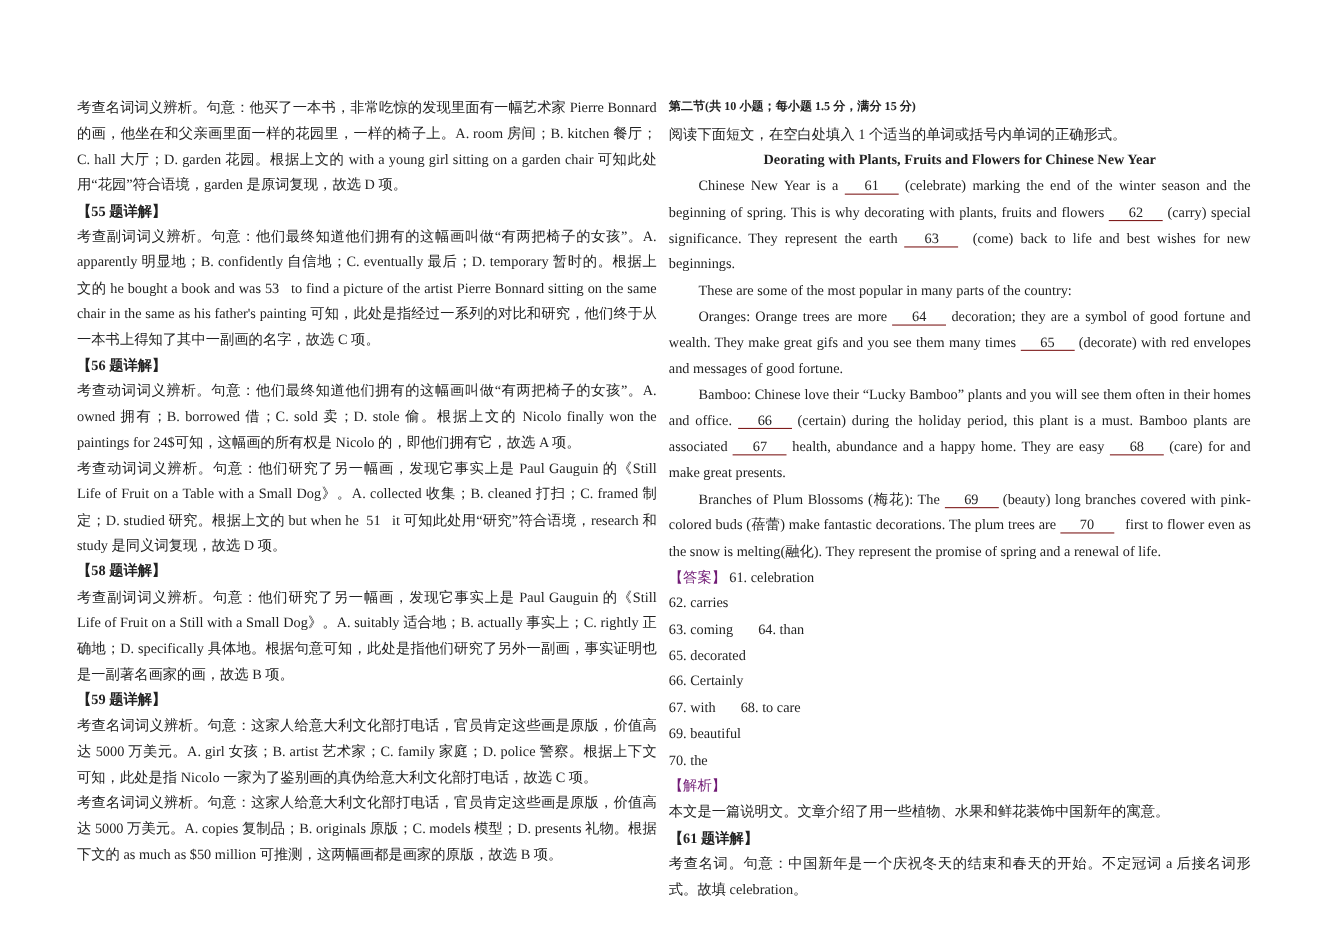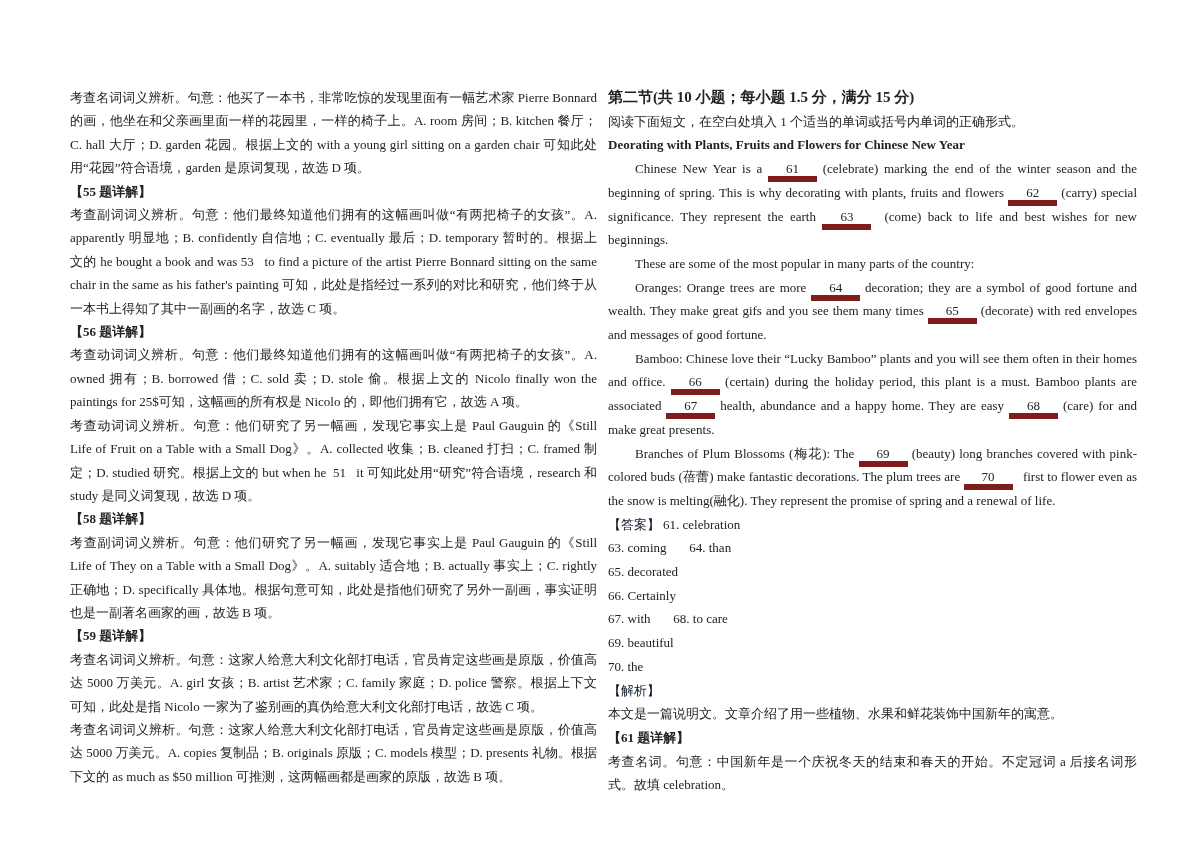--- a/index.html
+++ b/index.html
@@ -15,59 +15,60 @@
   .col { position: absolute; top: 86px; }
   .col-left  { left: 70px;  width: 527px; }
   .col-right { left: 608px; width: 529px; }
 
   .para { margin: 0; font-size: 13px; }
   .col-left  .para { line-height: 23.4px; }
   .col-right .para { line-height: 23.7px; }
 
   .para.body { text-align: justify; }
   .para.heading { font-weight: bold; text-align: left; }
-  .para.section-heading { font-weight: bold; font-size: 15px; text-align: left; }
-  .para.title-center { font-weight: bold; text-align: left; }
+  .para.section-heading { font-weight: bold; font-size: 11px; text-align: left; }
+  .para.title-center { font-weight: bold; text-align: center; }
   .para.answer, .para.marker { text-align: left; }
   .para.indent { text-indent: 27px; }
 
-  .blue-marker { color: #0f172a; margin-right: 3px; }
+  .blue-marker { color: #701a75; margin-right: 3px; }
   .blank {
-    border-bottom: 6px solid #7f1d1d;
+    border-bottom: 1px solid #7f1d1d;
     padding: 0 18px;
     white-space: nowrap;
   }
 </style>
 </head>
 <body>
 
 <div class="page">
   <div class="col col-left">
       <div class="para body">考查名词词义辨析。句意：他买了一本书，非常吃惊的发现里面有一幅艺术家 Pierre Bonnard 的画，他坐在和父亲画里面一样的花园里，一样的椅子上。A. room 房间；B. kitchen 餐厅；C. hall 大厅；D. garden 花园。根据上文的 with a young girl sitting on a garden chair 可知此处用“花园”符合语境，garden 是原词复现，故选 D 项。</div>
       <div class="para heading">【55 题详解】</div>
       <div class="para body">考查副词词义辨析。句意：他们最终知道他们拥有的这幅画叫做“有两把椅子的女孩”。A. apparently 明显地；B. confidently 自信地；C. eventually 最后；D. temporary 暂时的。根据上文的 he bought a book and was 53&nbsp;&nbsp;&nbsp;to find a picture of the artist Pierre Bonnard sitting on the same chair in the same as his father's painting 可知，此处是指经过一系列的对比和研究，他们终于从一本书上得知了其中一副画的名字，故选 C 项。</div>
       <div class="para heading">【56 题详解】</div>
-      <div class="para body">考查动词词义辨析。句意：他们最终知道他们拥有的这幅画叫做“有两把椅子的女孩”。A. owned 拥有；B. borrowed 借；C. sold 卖；D. stole 偷。根据上文的 Nicolo finally won the paintings for 25$可知，这幅画的所有权是 Nicolo 的，即他们拥有它，故选 A 项。</div>
+      <div class="para body">考查动词词义辨析。句意：他们最终知道他们拥有的这幅画叫做“有两把椅子的女孩”。A. owned 拥有；B. borrowed 借；C. sold 卖；D. stole 偷。根据上文的 Nicolo finally won the paintings for 24$可知，这幅画的所有权是 Nicolo 的，即他们拥有它，故选 A 项。</div>
       <div class="para body">考查动词词义辨析。句意：他们研究了另一幅画，发现它事实上是 Paul Gauguin 的《Still Life of Fruit on a Table with a Small Dog》。A. collected 收集；B. cleaned 打扫；C. framed 制定；D. studied 研究。根据上文的 but when he&nbsp;&nbsp;51&nbsp;&nbsp;&nbsp;it 可知此处用“研究”符合语境，research 和 study 是同义词复现，故选 D 项。</div>
       <div class="para heading">【58 题详解】</div>
-      <div class="para body">考查副词词义辨析。句意：他们研究了另一幅画，发现它事实上是 Paul Gauguin 的《Still Life of They on a Table with a Small Dog》。A. suitably 适合地；B. actually 事实上；C. rightly 正确地；D. specifically 具体地。根据句意可知，此处是指他们研究了另外一副画，事实证明也是一副著名画家的画，故选 B 项。</div>
+      <div class="para body">考查副词词义辨析。句意：他们研究了另一幅画，发现它事实上是 Paul Gauguin 的《Still Life of Fruit on a Still with a Small Dog》。A. suitably 适合地；B. actually 事实上；C. rightly 正确地；D. specifically 具体地。根据句意可知，此处是指他们研究了另外一副画，事实证明也是一副著名画家的画，故选 B 项。</div>
       <div class="para heading">【59 题详解】</div>
       <div class="para body">考查名词词义辨析。句意：这家人给意大利文化部打电话，官员肯定这些画是原版，价值高达 5000 万美元。A. girl 女孩；B. artist 艺术家；C. family 家庭；D. police 警察。根据上下文可知，此处是指 Nicolo 一家为了鉴别画的真伪给意大利文化部打电话，故选 C 项。</div>
       <div class="para body">考查名词词义辨析。句意：这家人给意大利文化部打电话，官员肯定这些画是原版，价值高达 5000 万美元。A. copies 复制品；B. originals 原版；C. models 模型；D. presents 礼物。根据下文的 as much as $50 million 可推测，这两幅画都是画家的原版，故选 B 项。</div>
     </div>
   <div class="col col-right">
       <div class="para section-heading">第二节(共 10 小题；每小题 1.5 分，满分 15 分)</div>
       <div class="para body">阅读下面短文，在空白处填入 1 个适当的单词或括号内单词的正确形式。</div>
       <div class="para title-center">Deorating with Plants, Fruits and Flowers for Chinese New Year</div>
       <div class="para body indent">Chinese New Year is a <span class="blank">61</span> (celebrate) marking the end of the winter season and the beginning of spring. This is why decorating with plants, fruits and flowers <span class="blank">62</span> (carry) special significance. They represent the earth <span class="blank">63</span>&nbsp;&nbsp;(come) back to life and best wishes for new beginnings.</div>
       <div class="para body indent">These are some of the most popular in many parts of the country:</div>
       <div class="para body indent">Oranges: Orange trees are more <span class="blank">64</span> decoration; they are a symbol of good fortune and wealth. They make great gifs and you see them many times <span class="blank">65</span> (decorate) with red envelopes and messages of good fortune.</div>
       <div class="para body indent">Bamboo: Chinese love their “Lucky Bamboo” plants and you will see them often in their homes and office. <span class="blank">66</span> (certain) during the holiday period, this plant is a must. Bamboo plants are associated <span class="blank">67</span> health, abundance and a happy home. They are easy <span class="blank">68</span> (care) for and make great presents.</div>
       <div class="para body indent">Branches of Plum Blossoms (梅花): The <span class="blank">69</span> (beauty) long branches covered with pink-colored buds (蓓蕾) make fantastic decorations. The plum trees are <span class="blank">70</span>&nbsp;&nbsp;&nbsp;first to flower even as the snow is melting(融化). They represent the promise of spring and a renewal of life.</div>
       <div class="para answer"><span class="blue-marker">【答案】</span>61. celebration</div>
+      <div class="para answer">62. carries</div>
       <div class="para answer">63. coming&nbsp;&nbsp;&nbsp;&nbsp;&nbsp;&nbsp;&nbsp;64. than</div>
       <div class="para answer">65. decorated</div>
       <div class="para answer">66. Certainly</div>
       <div class="para answer">67. with&nbsp;&nbsp;&nbsp;&nbsp;&nbsp;&nbsp;&nbsp;68. to care</div>
       <div class="para answer">69. beautiful</div>
       <div class="para answer">70. the</div>
       <div class="para marker"><span class="blue-marker">【解析】</span></div>
       <div class="para body">本文是一篇说明文。文章介绍了用一些植物、水果和鲜花装饰中国新年的寓意。</div>
       <div class="para heading">【61 题详解】</div>
       <div class="para body">考查名词。句意：中国新年是一个庆祝冬天的结束和春天的开始。不定冠词 a 后接名词形式。故填 celebration。</div>

